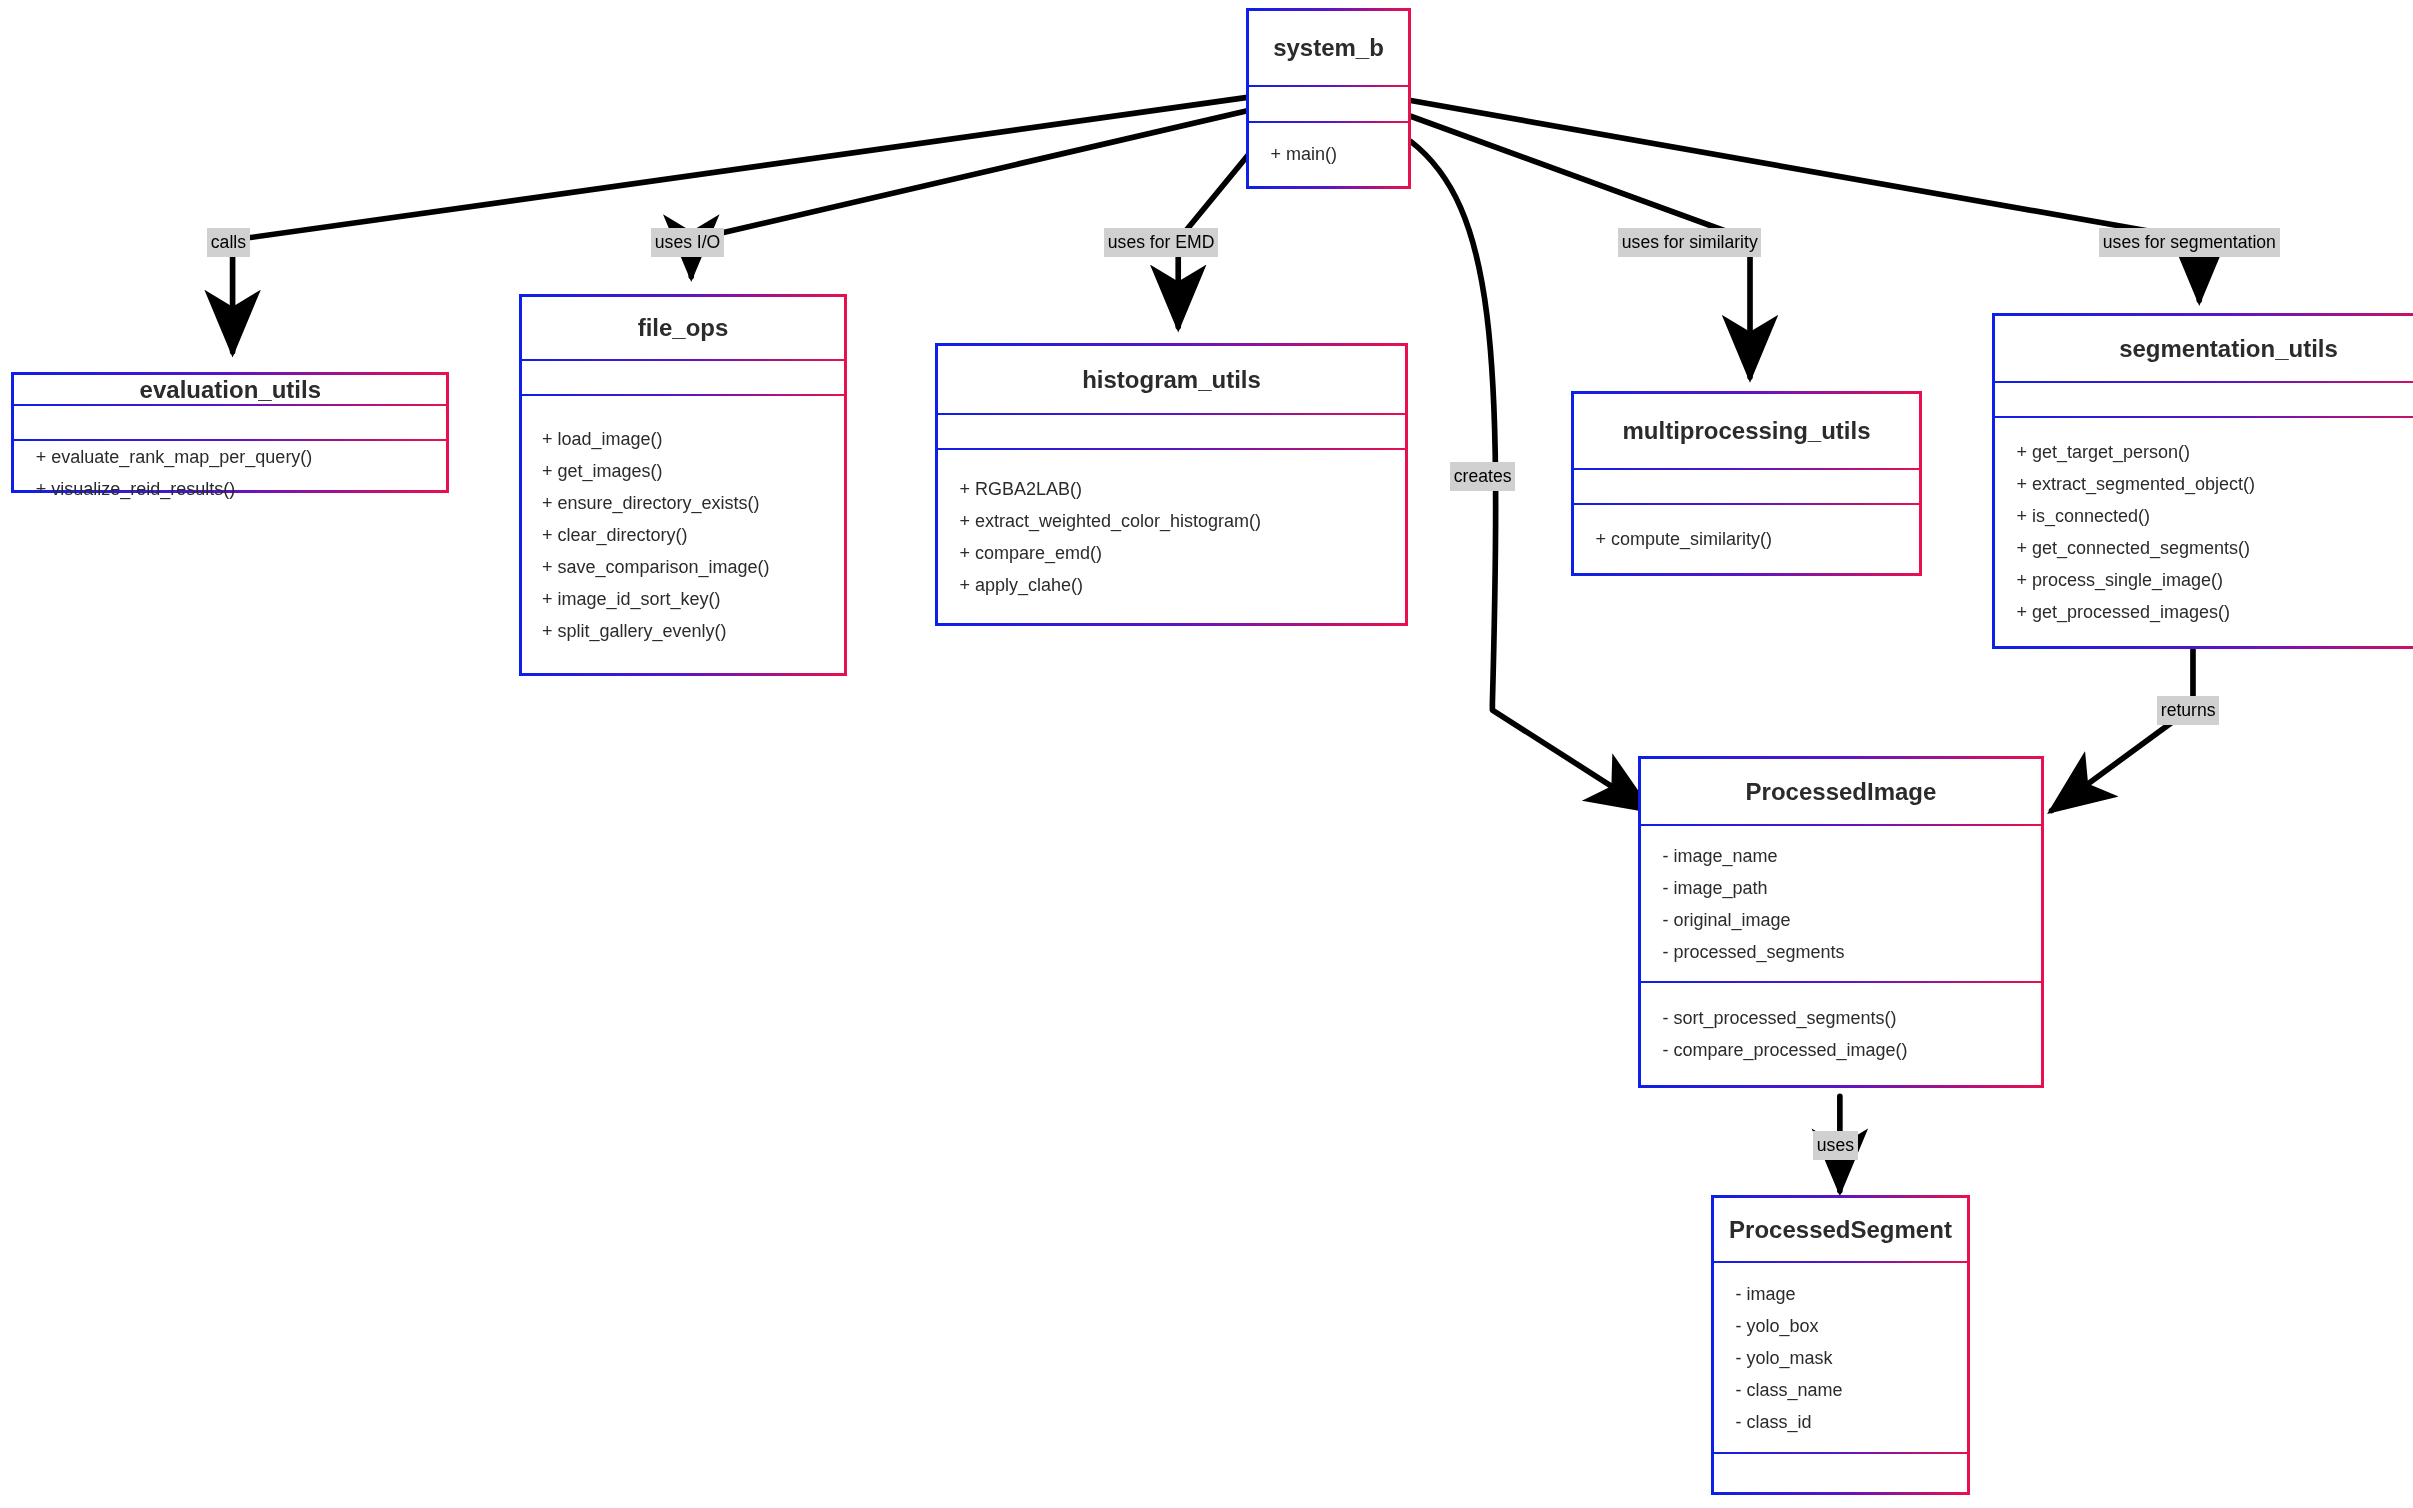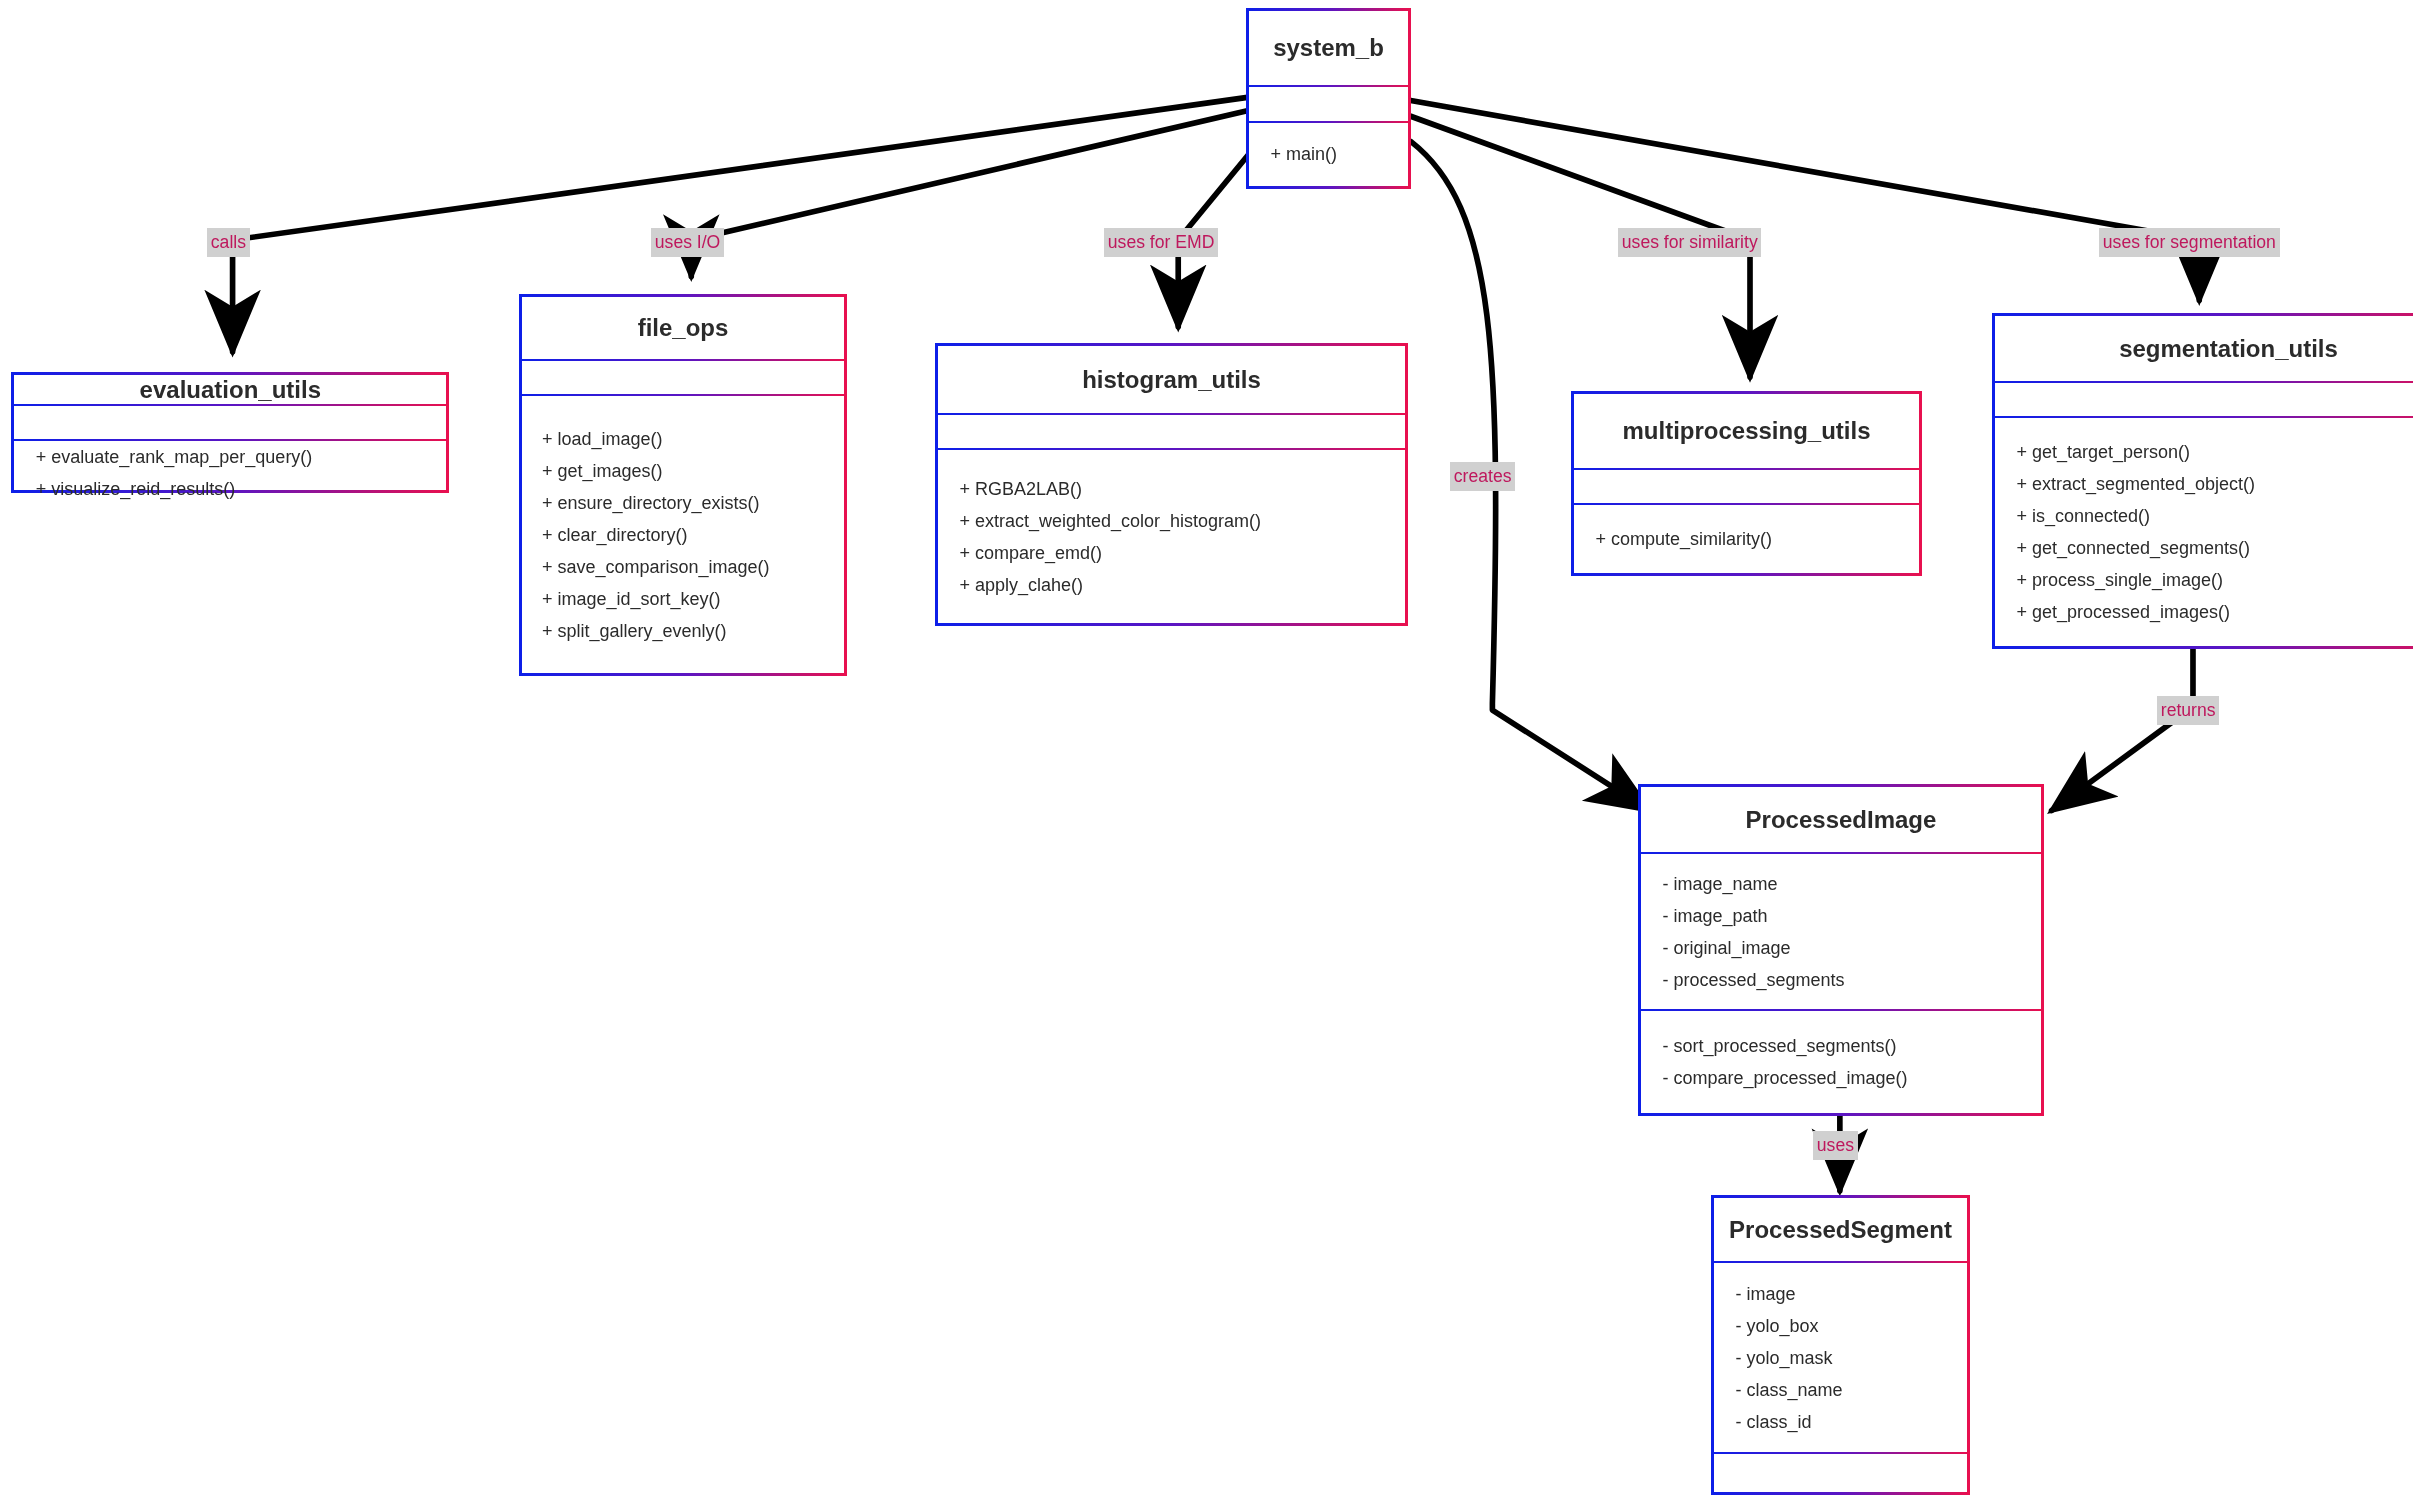--- a/index.html
+++ b/index.html
@@ -66,21 +66,21 @@
     color: #2b2b2b;
     line-height: 32px;
     white-space: nowrap;
   }
   .uml-empty {
     min-height: 35px;
   }
   .edge-label {
     position: absolute;
     background: #d0d0d0;
-    color: #be185d;
+    color: #000000;
     font-size: 17.6px;
     line-height: 25px;
     padding: 1.9px 3.8px;
     white-space: nowrap;
     box-sizing: border-box;
   }
 </style>
 </head>
 <body>
 
@@ -191,21 +191,21 @@
     <div class="uml-compartment uml-members" style="flex:1;" data-name="class-methods-segmentation-utils">
       <div class="uml-member" data-name="class-member">+ get_target_person()</div>
       <div class="uml-member" data-name="class-member">+ extract_segmented_object()</div>
       <div class="uml-member" data-name="class-member">+ is_connected()</div>
       <div class="uml-member" data-name="class-member">+ get_connected_segments()</div>
       <div class="uml-member" data-name="class-member">+ process_single_image()</div>
       <div class="uml-member" data-name="class-member">+ get_processed_images()</div>
     </div>
   </div>
 
-  <div class="uml-class" style="left:1638px; top:784px; width:406px; height:332px;" data-name="class-box-processedimage">
+  <div class="uml-class" style="left:1638px; top:756px; width:406px; height:332px;" data-name="class-box-processedimage">
     <div class="uml-compartment uml-title" style="flex:0 0 65px;" data-name="class-title-processedimage">ProcessedImage</div>
     <div class="uml-compartment uml-members" style="flex:0 0 157px;border-radius:26px;" data-name="class-attributes-processedimage">
       <div class="uml-member" data-name="class-member">- image_name</div>
       <div class="uml-member" data-name="class-member">- image_path</div>
       <div class="uml-member" data-name="class-member">- original_image</div>
       <div class="uml-member" data-name="class-member">- processed_segments</div>
     </div>
     <div class="uml-compartment uml-members" style="flex:1;" data-name="class-methods-processedimage">
       <div class="uml-member" data-name="class-member">- sort_processed_segments()</div>
       <div class="uml-member" data-name="class-member">- compare_processed_image()</div>

